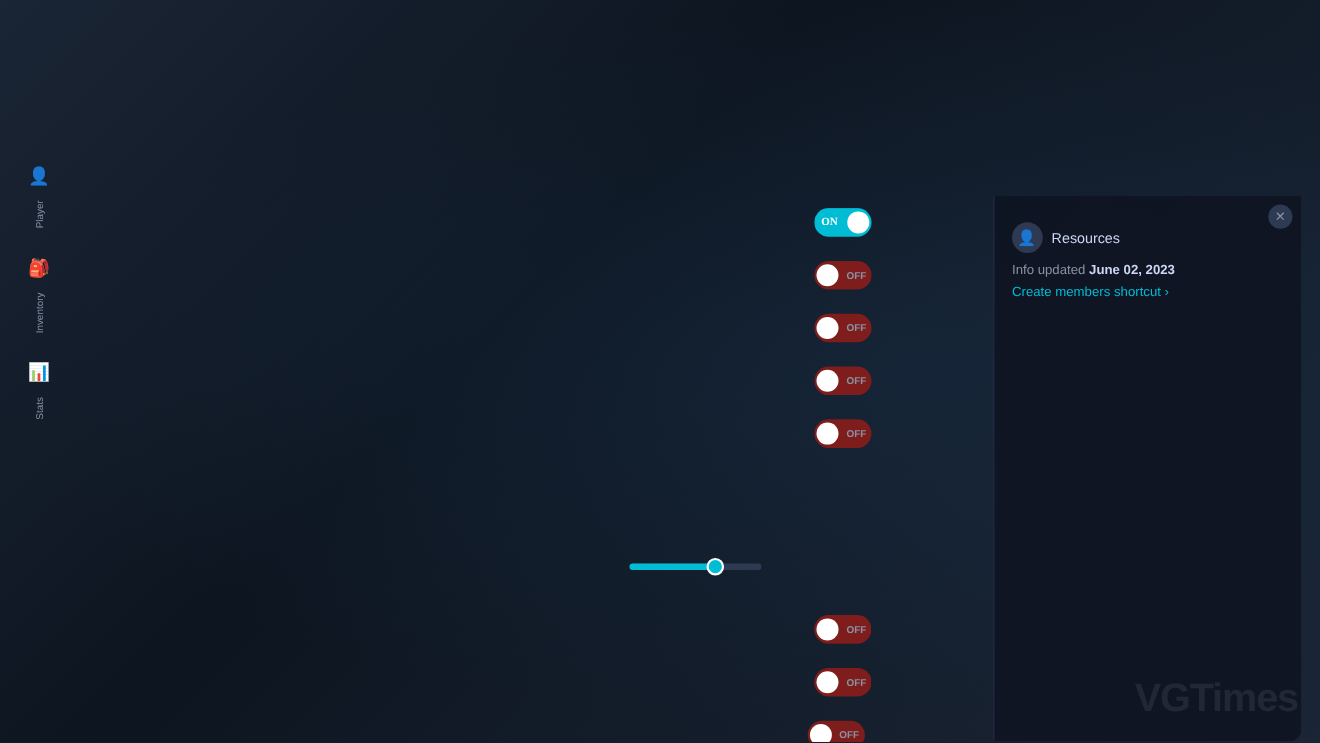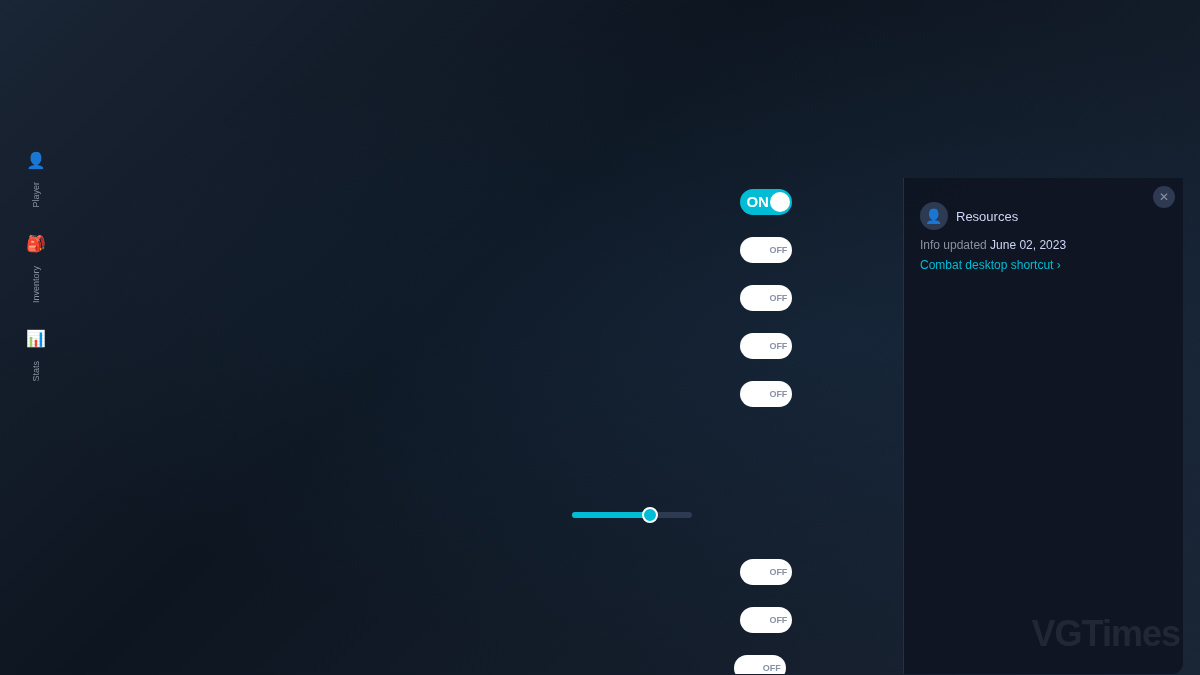--- a/index.html
+++ b/index.html
@@ -446,30 +446,31 @@
       font-size: 10px;
       font-weight: bold;
     }
 
     .toggle.on {
       background: #00bcd4;
       justify-content: flex-end;
     }
 
     .toggle.off {
-      background: #ffffff;
+      background: #7f1d1d;
       justify-content: flex-start;
     }
 
     .toggle-text-on {
       position: absolute;
       left: 6px;
       color: white;
-      font-size: 15px;
+      font-size: 10px;
       font-weight: bold;
+      font-family: Liberation Serif, serif;
     }
 
     .toggle-text-off {
       position: absolute;
       right: 5px;
       color: #8892a4;
       font-size: 9px;
       font-weight: bold;
     }
 
@@ -641,21 +642,21 @@
     }
 
     .last-updated {
       font-size: 12px;
       color: #8892a4;
       margin: 6px 0;
     }
 
     .last-updated strong {
       color: #cdd6f4;
-      font-weight: 400;
+      font-weight: 700;
     }
 
     .desktop-shortcut {
       font-size: 12px;
       color: #00bcd4;
       cursor: pointer;
     }
 
     
     .vgtimes-watermark {
@@ -941,21 +942,21 @@
 
           <div class="info-panel">
             <div class="close-btn">✕</div>
             <div class="user-row">
               <div class="user-avatar">👤</div>
               <span class="username">Resources</span>
             </div>
             <div class="last-updated">
               <span>Info updated</span> <strong>June 02, 2023</strong>
             </div>
-            <div class="desktop-shortcut">Combat desktop shortcut ›</div>
+            <div class="desktop-shortcut">Create members shortcut ›</div>
           </div>
         </div>
       </div>
     </div>
   </div>
 </div>
 
 <div class="vgtimes-watermark">VGTimes</div>
 
 </body></html>

